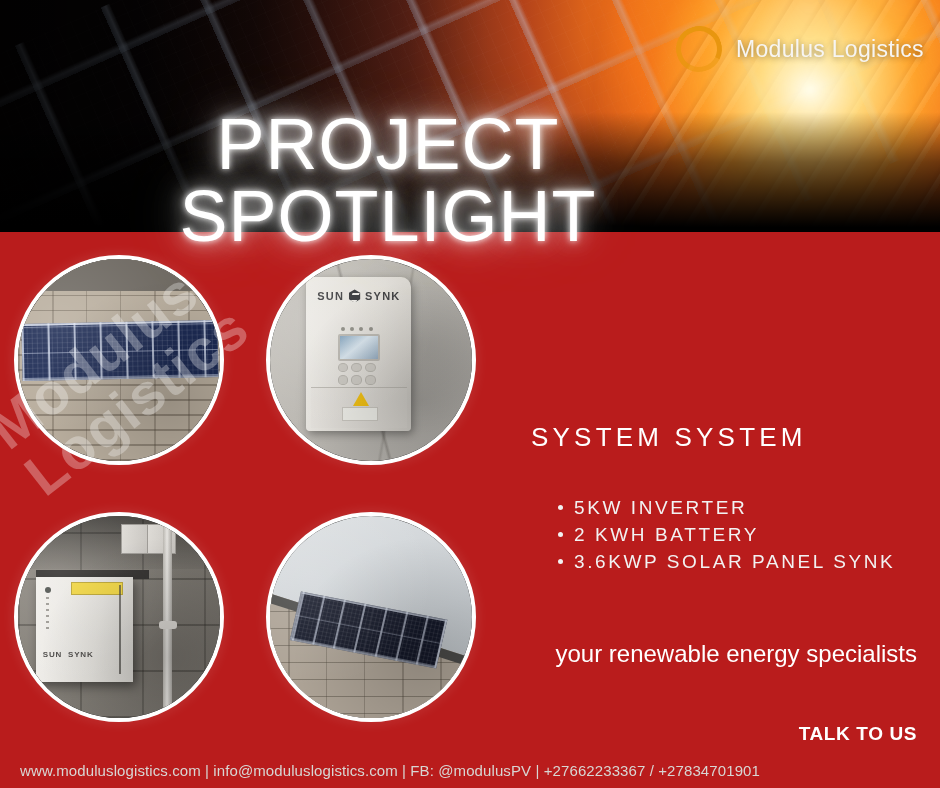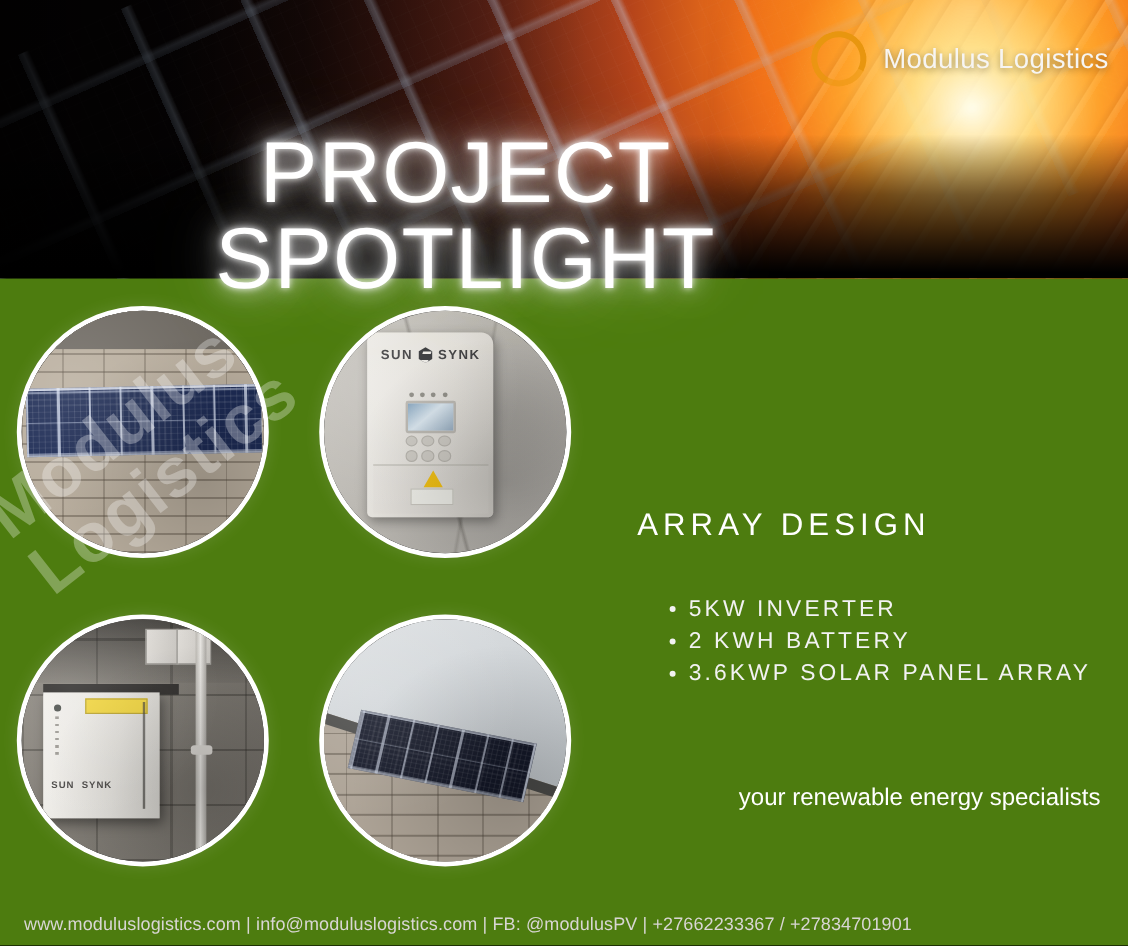--- a/index.html
+++ b/index.html
@@ -7,21 +7,21 @@
     padding: 0;
     background: #000;
   }
   body {
     font-family: "Liberation Sans", sans-serif;
   }
   #poster {
     position: relative;
     width: 940px;
     height: 788px;
-    background: #4d7c0f;
+    background: #b91c1c;
     overflow: hidden;
   }
 
   
   .banner {
     position: absolute;
     left: 0; top: 0;
     width: 940px; height: 232px;
     overflow: hidden;
   }
@@ -444,25 +444,25 @@
   .sd-list li { position: relative; white-space: nowrap; }
   .sd-list li::before {
     content: "";
     position: absolute; left: -16px; top: 11px;
     width: 5px; height: 5px;
     border-radius: 50%;
     background: #f2f2f2;
   }
   .tagline {
     position: absolute;
-    left: 0; top: 654px;
+    left: 0; top: 640px;
     width: 917px;
     text-align: right;
     color: #ffffff;
-    font-size: 20px;
+    font-size: 24px;
     font-weight: 400;
     letter-spacing: 0;
   }
   .cta {
     position: absolute;
     left: 0; top: 723px;
     width: 917px;
     text-align: right;
     color: #ffffff;
     font-size: 19px;
@@ -579,24 +579,25 @@
       </div>
       <div class="roof-edge"></div>
       <div class="array-dark"></div>
       <div class="grain"></div>
     </div>
   </div>
 
   <div class="watermark">Modulus
 Logistics</div>
 
-  <div class="sd-heading">ARRAY DESIGN</div>
+  <div class="sd-heading">SYSTEM SYSTEM</div>
 
   <ul class="sd-list">
     <li>5KW INVERTER</li>
     <li>2 KWH BATTERY</li>
-    <li>3.6KWP SOLAR PANEL ARRAY</li>
+    <li>3.6KWP SOLAR PANEL SYNK</li>
   </ul>
 
   <div class="tagline">your renewable energy specialists</div>
+  <div class="cta">TALK TO US</div>
   <div class="footer">www.moduluslogistics.com | info@moduluslogistics.com | FB: @modulusPV | +27662233367 / +27834701901</div>
 
 </div>
 
 </body></html>

